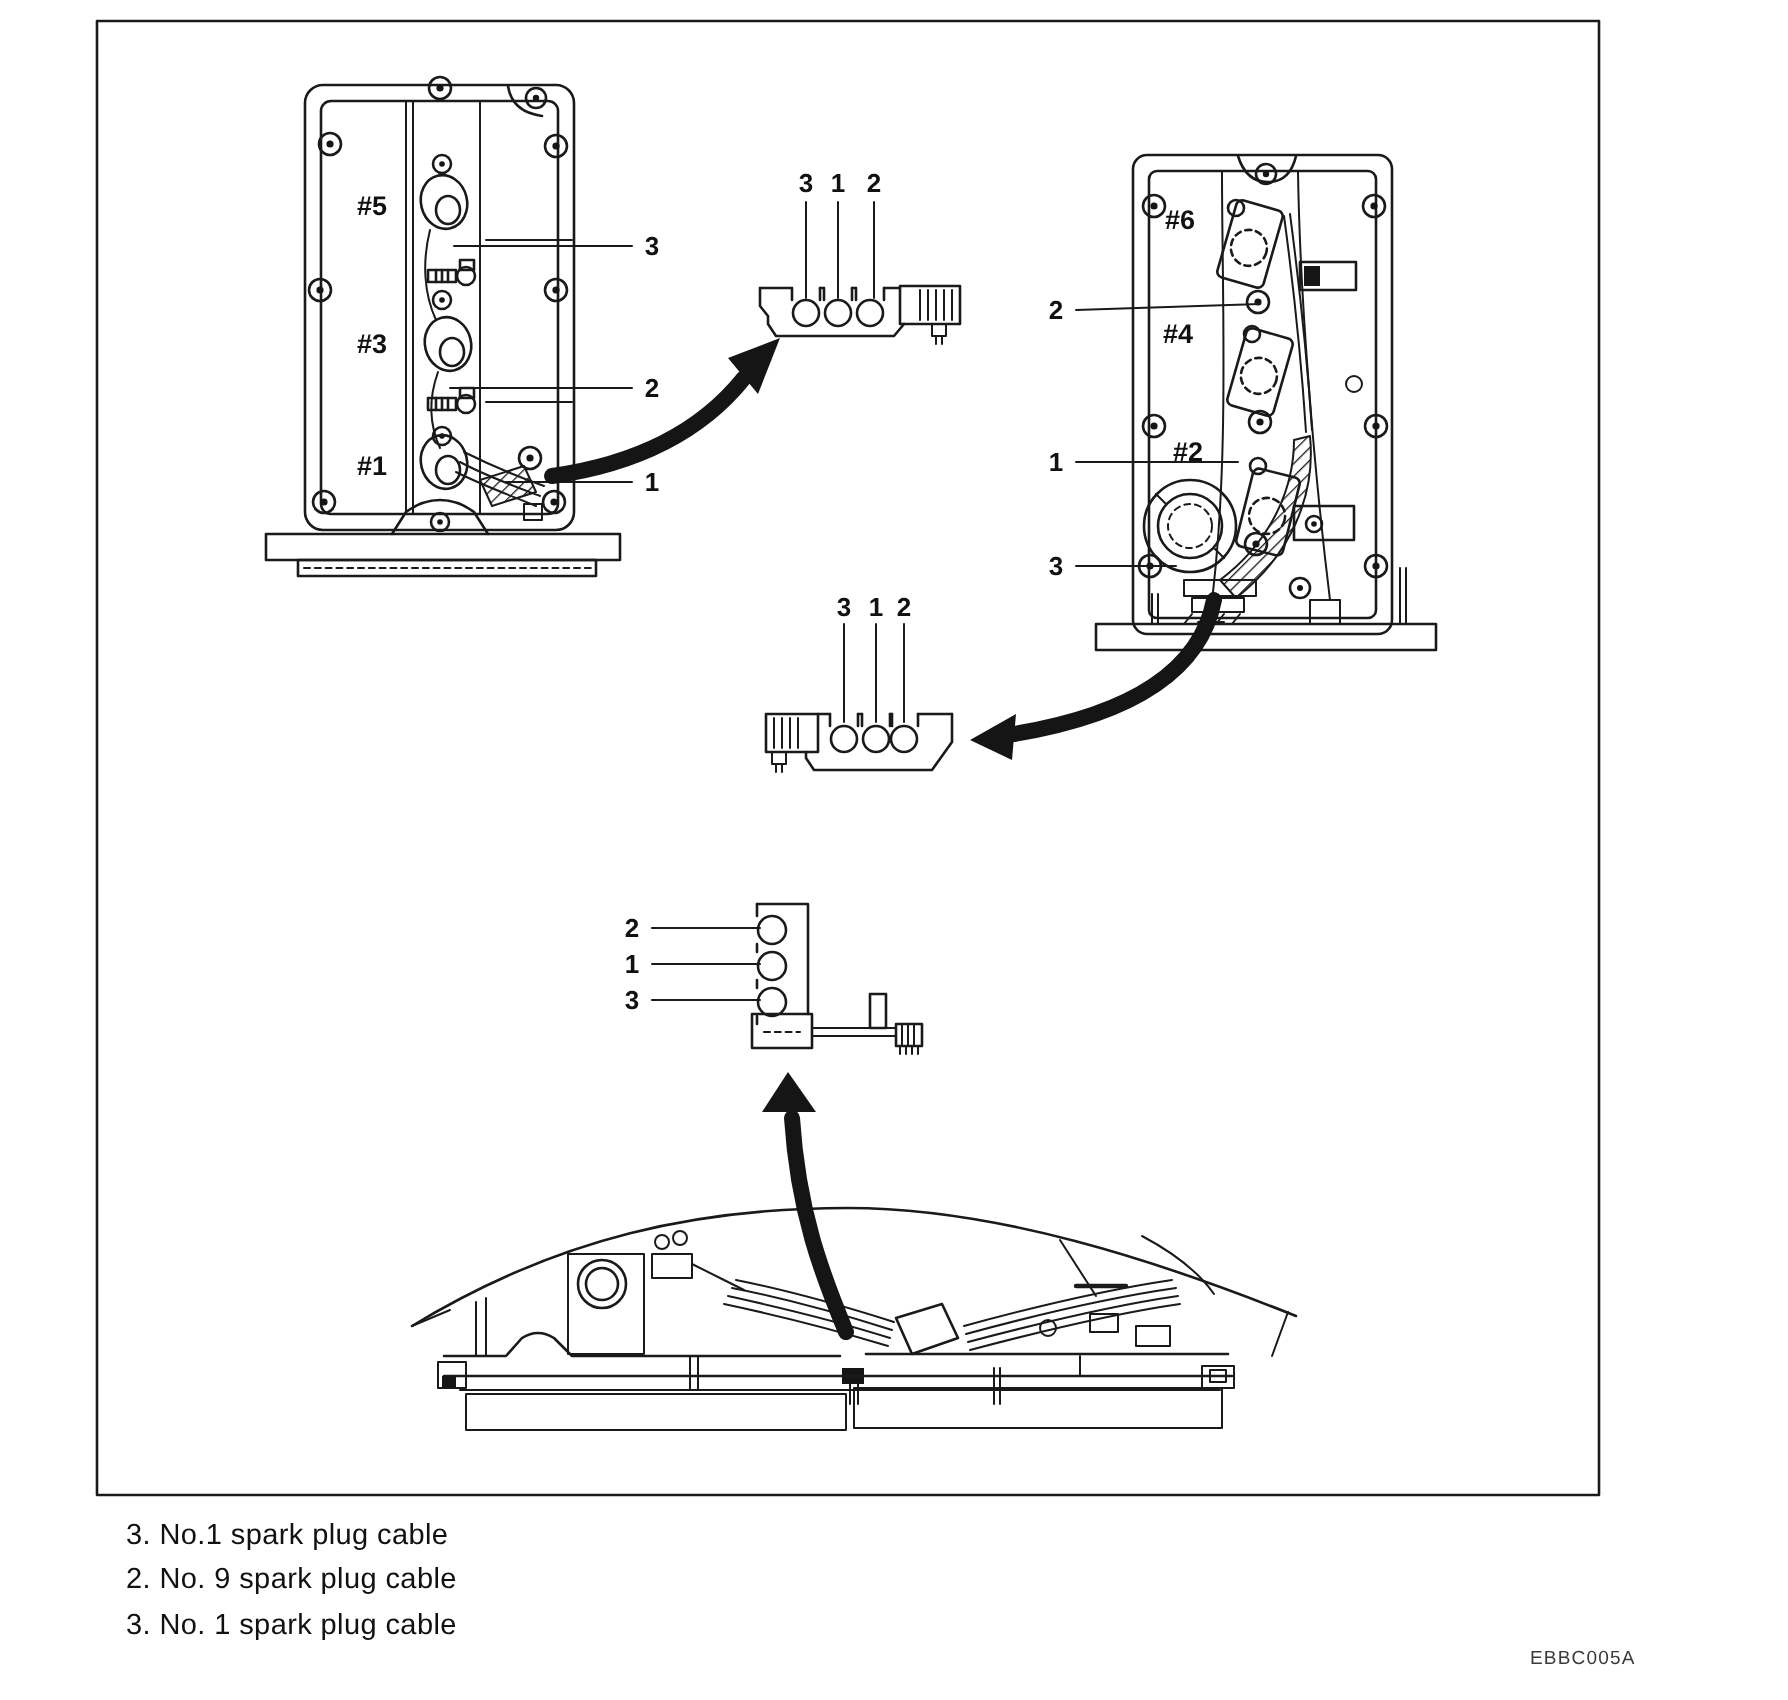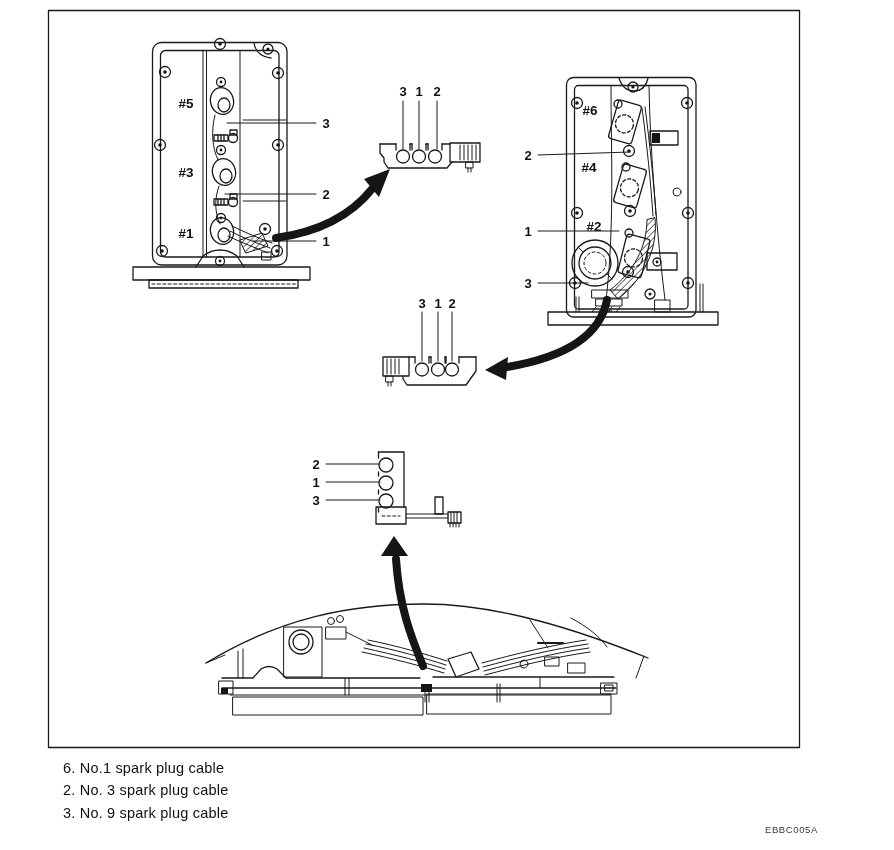--- a/index.html
+++ b/index.html
@@ -344,19 +344,19 @@
     </g>
   </g>
 
   <g>
     <path d="M423,666 C411,637 399,606 396,559" class="arrowline"></path>
     <polygon points="394,536 381,556 408,556" class="ink"></polygon>
   </g>
 </svg>
 
 <div class="legend">
-  <div>6. No.1 spark plug cable</div>
-  <div>2. No. 3 spark plug cable</div>
-  <div>3. No. 9 spark plug cable</div>
+  <div>3. No.1 spark plug cable</div>
+  <div>2. No. 9 spark plug cable</div>
+  <div>3. No. 1 spark plug cable</div>
 </div>
 
 <div class="figcode">EBBC005A</div>
 </div>
 
 </body></html>

